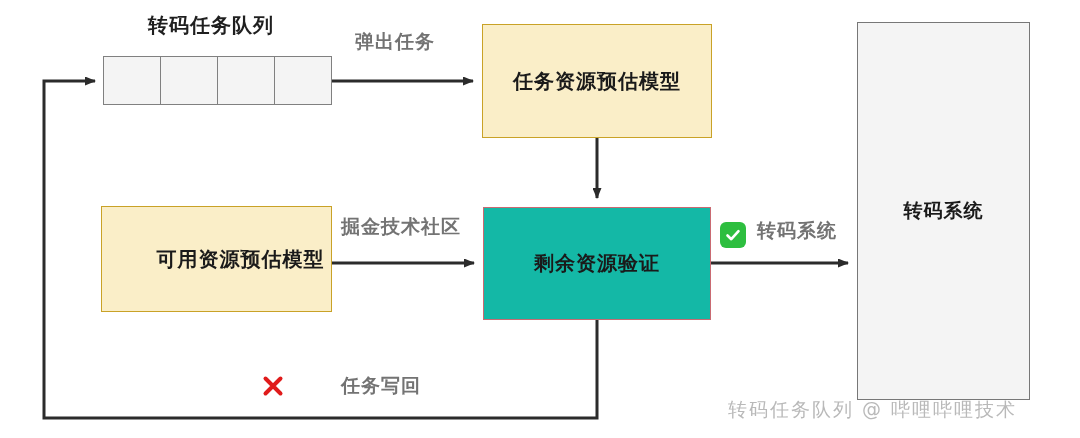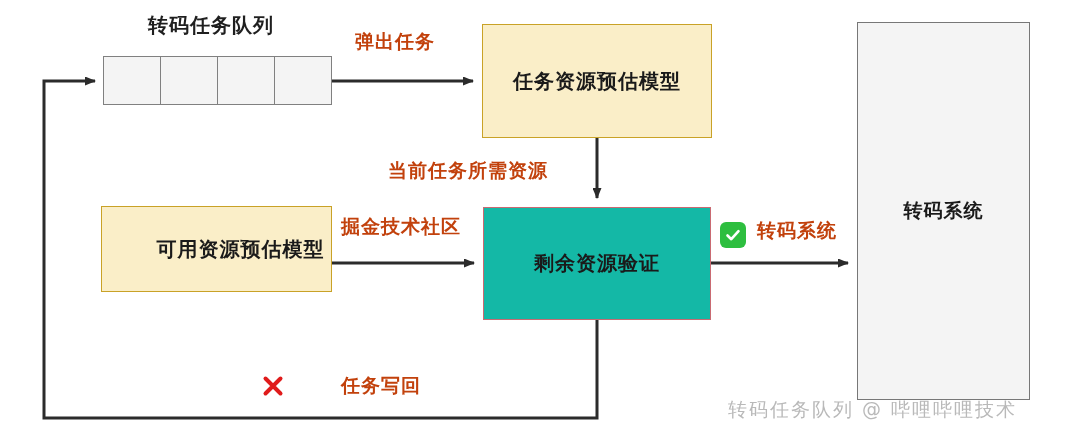--- a/index.html
+++ b/index.html
@@ -51,21 +51,21 @@
   .queue-cell {
     position: absolute;
     box-sizing: border-box;
     background: #f4f4f4;
     border: 1.6px solid #808080;
   }
   .edge-label {
     position: absolute;
     font-size: 19px;
     font-weight: bold;
-    color: #c2410c;
+    color: #737373;
     white-space: nowrap;
     letter-spacing: 1px;
   }
   .title-label {
     position: absolute;
     font-size: 20px;
     font-weight: bold;
     color: #1f1f1f;
     white-space: nowrap;
     letter-spacing: 1px;
@@ -124,21 +124,20 @@
 
   <div class="title-label" style="left:148px; top:12px;">转码任务队列</div>
 
   <div class="queue-cell" style="left:103px; top:56px; width:58px; height:49px;"></div>
   <div class="queue-cell" style="left:160px; top:56px; width:58px; height:49px;"></div>
   <div class="queue-cell" style="left:217px; top:56px; width:58px; height:49px;"></div>
   <div class="queue-cell" style="left:274px; top:56px; width:58px; height:49px;"></div>
 
   <div class="edge-label" style="left:355px; top:29px;">弹出任务</div>
 
-  <div class="edge-label" style="left:388px; top:158px;">当前任务所需资源</div>
 
   <div class="edge-label" style="left:341px; top:214px;">掘金技术社区</div>
 
   <div class="edge-label" style="left:757px; top:218px;">转码系统</div>
 
   <div class="edge-label" style="left:300px; top:373px;margin-left:41px;">任务写回</div>
 
   <div class="marker-ok" style="left:720px; top:222px;">
     <svg width="20" height="20" viewBox="0 0 20 20">
       <path d="M4.5,10.5 L8.3,14.2 L15.5,6.2" stroke="#ffffff" stroke-width="2.6" fill="none" stroke-linecap="round" stroke-linejoin="round"></path>
@@ -146,21 +145,21 @@
   </div>
 
   <div class="marker-no" style="left:259px; top:372px;">
     <svg width="24" height="24" viewBox="0 0 24 24">
       <path d="M4.5,4.5 L19.5,19.5 M19.5,4.5 L4.5,19.5" stroke="#e01b1b" stroke-width="4" stroke-linecap="round"></path>
     </svg>
   </div>
 
   <div class="node node-yellow" style="left:482px; top:24px; width:230px; height:114px;">任务资源预估模型</div>
 
-  <div class="node node-yellow" style="left:101px; top:206px; width:231px; height:86px;padding-left:48px;">可用资源预估模型</div>
+  <div class="node node-yellow" style="left:101px; top:206px; width:231px; height:106px;padding-left:48px;">可用资源预估模型</div>
 
   <div class="node node-pink" style="left:483px; top:207px; width:228px; height:113px;">剩余资源验证</div>
 
   <div class="node node-grey" style="left:857px; top:22px; width:173px; height:378px;">转码系统</div>
 
   <div class="watermark" style="left:728px; top:397px;">转码任务队列 @ 哔哩哔哩技术</div>
 
 </div>
 
 </body></html>

